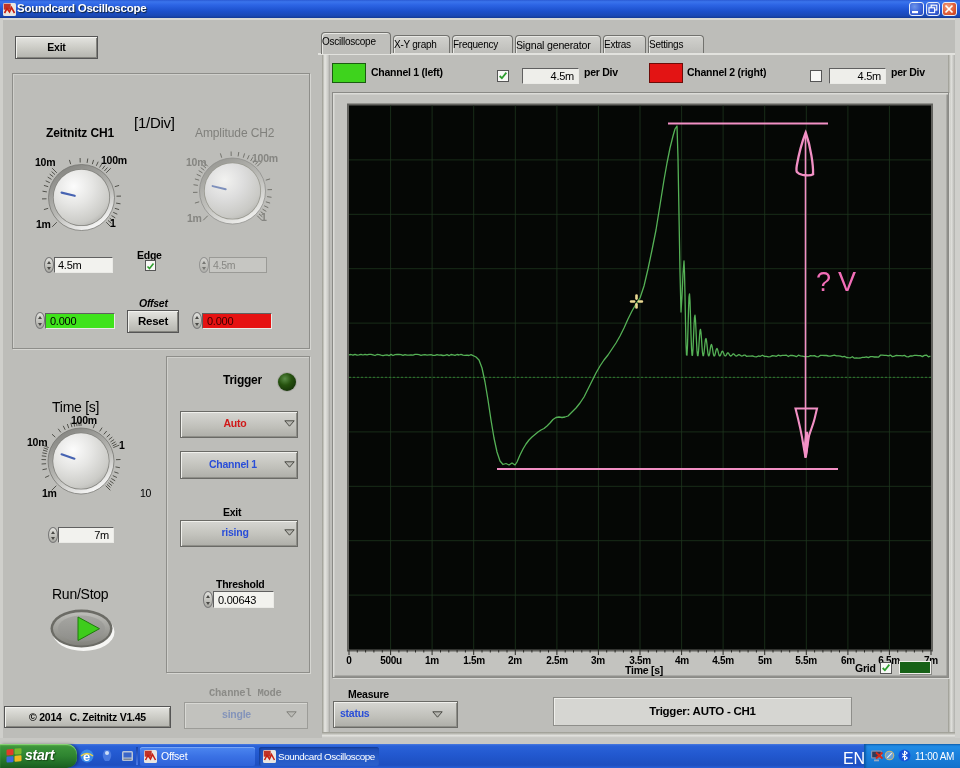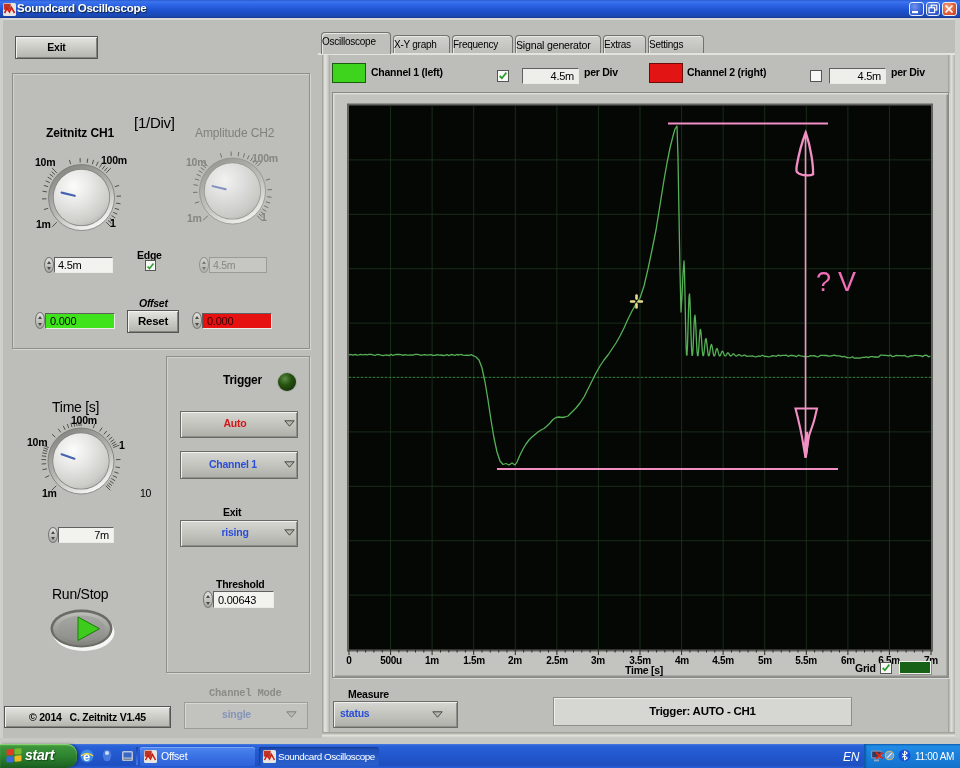--- a/index.html
+++ b/index.html
@@ -524,21 +524,21 @@
     <span class="abs" style="left:21px;top:3.5px;">Offset</span>
   </div>
   <div class="task" style="left:259px;width:120px;background:linear-gradient(180deg,#1c4cb4 0%,#2458c4 50%,#2a60cc 100%);box-shadow:inset 1px 1px 2px #143a90;">
     <svg class="abs" style="left:4px;top:3px" width="13" height="13" viewBox="0 0 13 13">
           <rect width="13" height="13" rx="1.5" fill="#e8e6e2"></rect>
           <rect x="0.7" y="0.7" width="7" height="6" fill="#c03428"></rect>
           <path d="M1.5 10 L4 5.5 L6.5 9 L8.5 4.5 L11.5 10" stroke="#c81f10" stroke-width="1.5" fill="none"></path>
         </svg>
     <span class="abs" style="left:19px;top:4px;font-size:9.8px;letter-spacing:-0.4px;">Soundcard Oscilloscope</span>
   </div>
-  <span class="abs" style="left:843px;top:6px;color:#fff;font-size:12px;font-style:italic;">EN</span>
+  <span class="abs" style="left:843px;top:6px;color:#fff;font-size:16px;">EN</span>
   <div class="abs" style="left:864px;top:0;width:96px;height:24px;background:linear-gradient(180deg,#2490e8 0%,#1980dc 45%,#1372cc 100%);box-shadow:inset 2px 1px 2px #0c5aa8;">
     <svg class="abs" style="left:7px;top:4px" width="46" height="16" viewBox="0 0 46 16">
       <rect x="0" y="2.5" width="11" height="8" rx="1" fill="#8494b4"></rect>
           <rect x="1.2" y="3.7" width="8.6" height="5.6" fill="#323a58"></rect>
           <rect x="3" y="11.5" width="5" height="1.8" fill="#98a8c0"></rect>
       <path d="M5 4.5 L11.5 10.5 M11.5 4.5 L5 10.5" stroke="#d82818" stroke-width="1.8"></path>
       <circle cx="18.5" cy="7.5" r="4.8" fill="#caba78"></circle>
           <circle cx="18.5" cy="7.5" r="3.8" fill="#68a0d8"></circle>
           <path d="M16.2 9.8 L20.8 5.2" stroke="#f0f0e8" stroke-width="1.1"></path>
       <circle cx="33.5" cy="7.5" r="6" fill="#1450d8"></circle>

